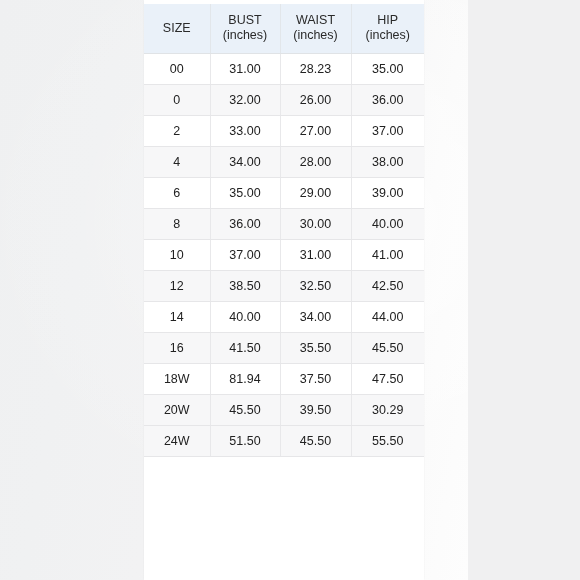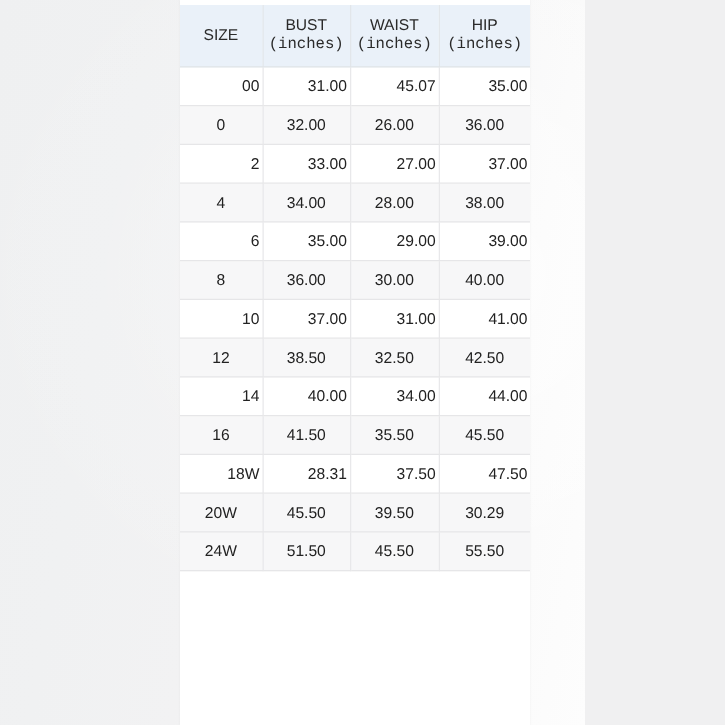--- a/index.html
+++ b/index.html
@@ -74,36 +74,36 @@
     font-size: 12.5px;
     line-height: 15px;
     text-align: center;
     padding: 9px 2px 10px 2px;
     border-right: 1px solid #e2e6ea;
     border-bottom: 1px solid #e0e3e6;
     vertical-align: middle;
     white-space: nowrap;
   }
   thead th:last-child { border-right: none; margin-left: 48px; }
-  thead th .unit { display: block; font-family: Liberation Mono, monospace; }
+  thead th .unit { display: block; }
 
   tbody td {
     height: 30px;
     font-size: 12.5px;
     color: #222222;
     text-align: center;
     vertical-align: middle;
     padding: 0 2px;
     border-right: 1px solid #e8e8ea;
     border-bottom: 1px solid #e6e6e8;
     white-space: nowrap;
   }
   tbody td:last-child { border-right: none; }
 
-  tbody tr.odd  td { background: #ffffff; text-align: right; }
+  tbody tr.odd  td { background: #ffffff; }
   tbody tr.even td { background: #f7f7f8; }
 </style>
 </head>
 <body>
 
 <div id="page">
 
   <div id="sheen"></div>
 
   <div id="card"></div>
@@ -131,21 +131,21 @@
         <th>
           <span>HIP</span>
           <span class="unit">(inches)</span>
         </th>
       </tr>
     </thead>
     <tbody id="table-body">
         <tr class="odd">
           <td>00</td>
           <td>31.00</td>
-          <td>45.07</td>
+          <td>28.23</td>
           <td>35.00</td>
         </tr>
         <tr class="even">
           <td>0</td>
           <td>32.00</td>
           <td>26.00</td>
           <td>36.00</td>
         </tr>
         <tr class="odd">
           <td>2</td>
@@ -190,21 +190,21 @@
           <td>44.00</td>
         </tr>
         <tr class="even">
           <td>16</td>
           <td>41.50</td>
           <td>35.50</td>
           <td>45.50</td>
         </tr>
         <tr class="odd">
           <td>18W</td>
-          <td>28.31</td>
+          <td>81.94</td>
           <td>37.50</td>
           <td>47.50</td>
         </tr>
         <tr class="even">
           <td>20W</td>
           <td>45.50</td>
           <td>39.50</td>
           <td>30.29</td>
         </tr>
         <tr class="even">

